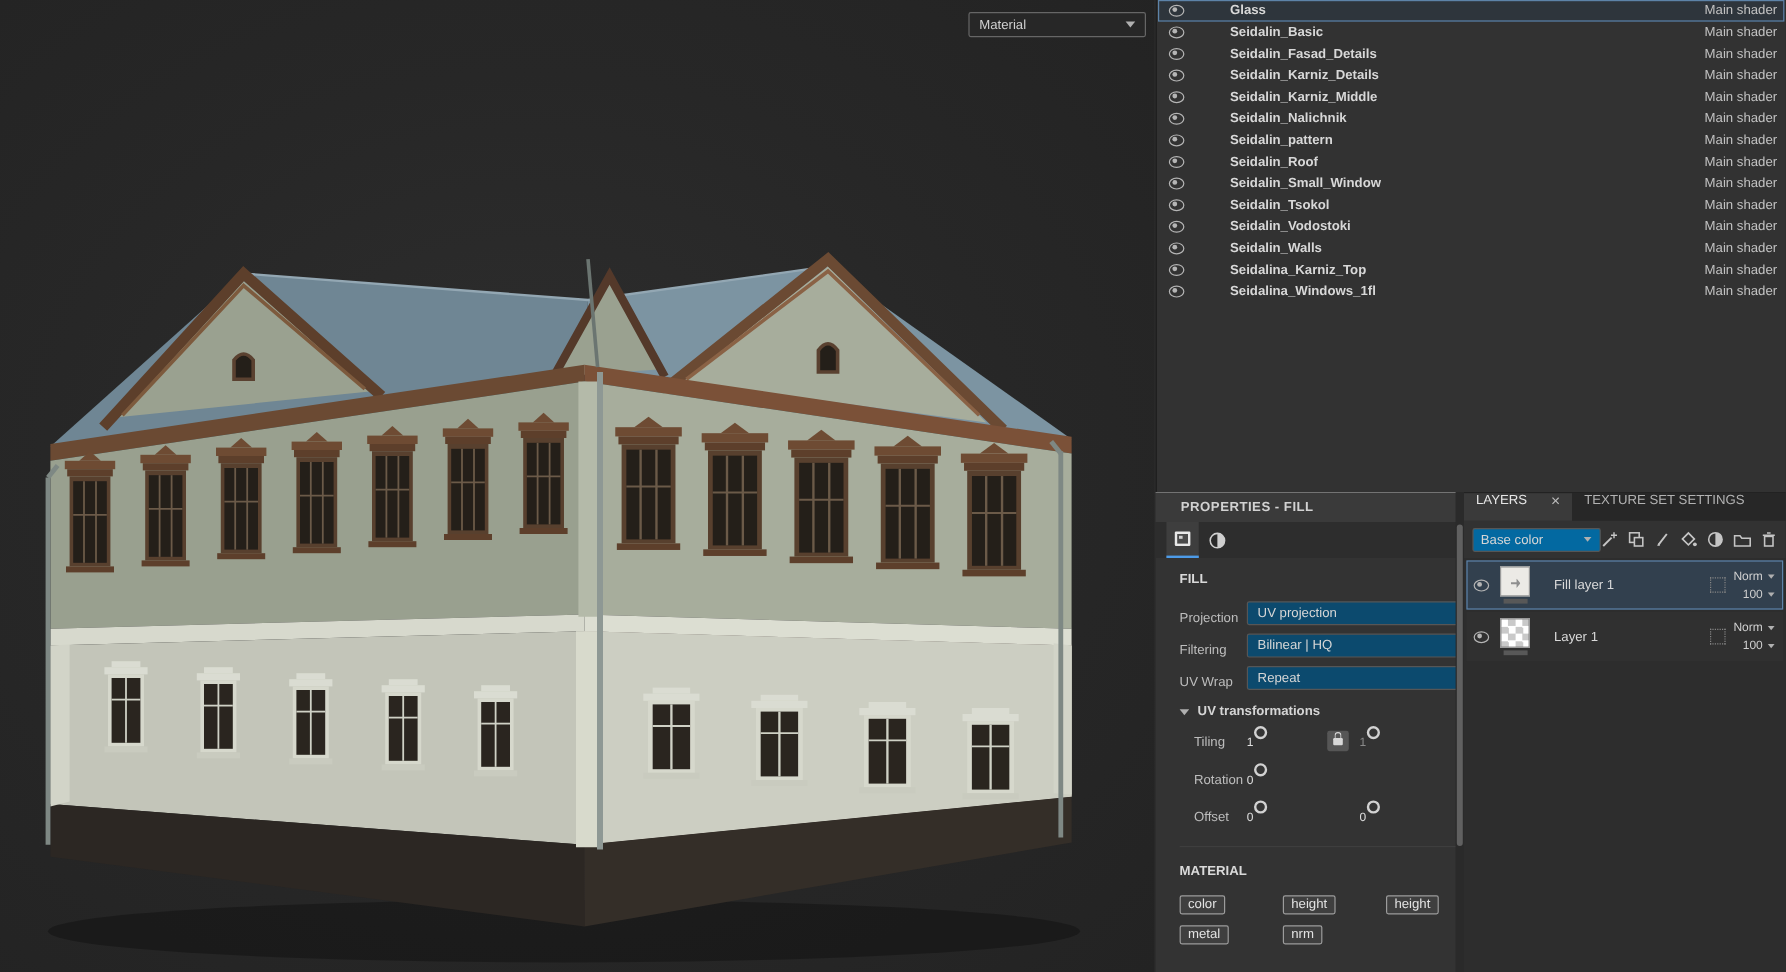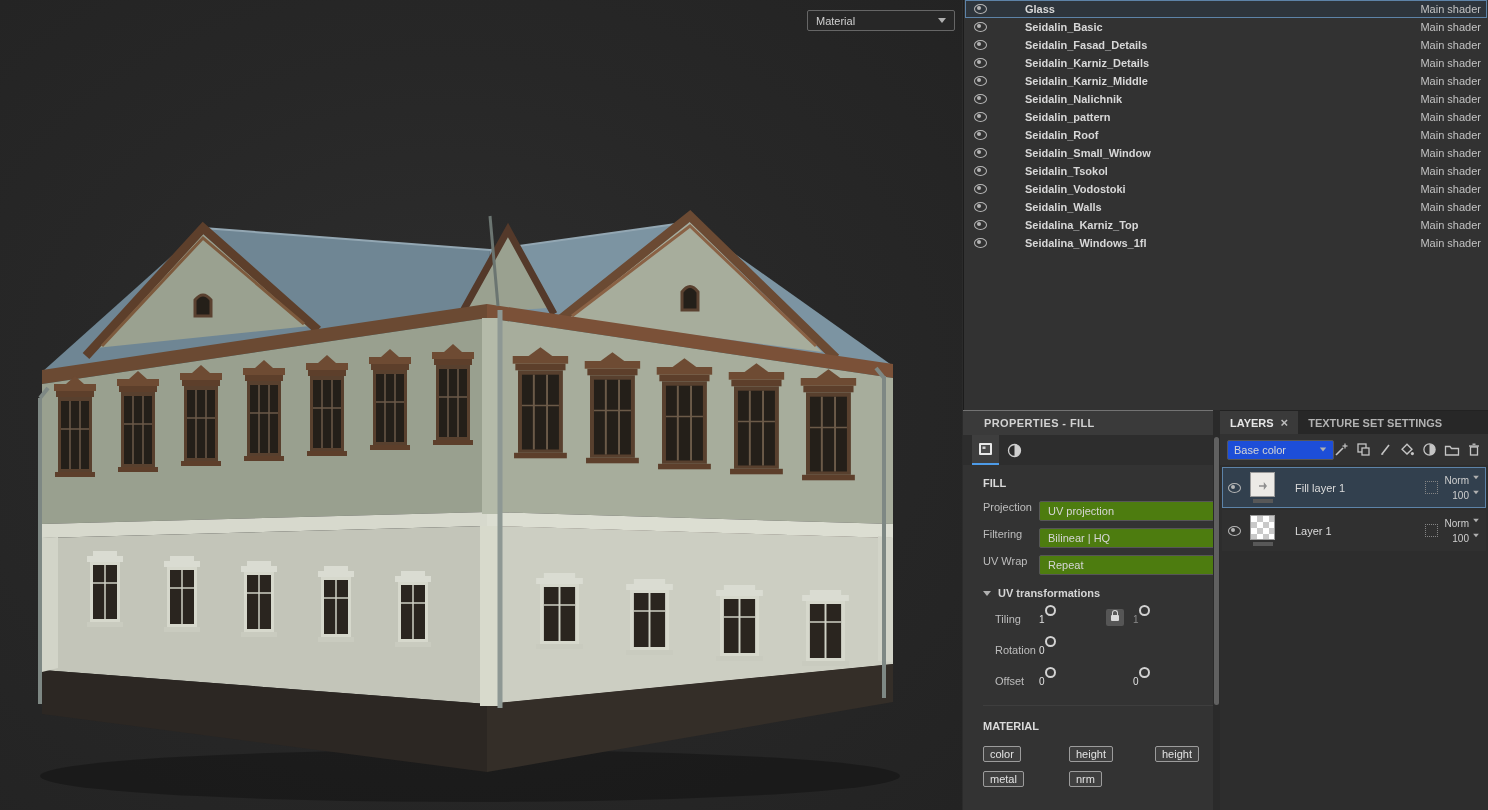--- a/index.html
+++ b/index.html
@@ -41,23 +41,23 @@
     padding:0 8px 0 21px;font-size:11px;font-weight:bold;letter-spacing:.4px;color:#d2d2d2;}
   #props-header .hicons{margin-left:auto;display:flex;gap:10px;align-items:center;color:#b5b5b5;}
   .xglyph{font-size:13px;line-height:1;color:#bdbdbd;cursor:default;}
   #props-tabs{height:30px;background:#2d2d2d;display:flex;align-items:stretch;
     padding-left:9px;gap:2px;}
   .ptab{width:27px;display:flex;align-items:center;justify-content:center;box-sizing:border-box;}
   .ptab.active{background:#3e3e3e;border-bottom:2px solid #4d9be8;}
   #props-body{position:absolute;left:0;right:0;top:54px;bottom:0;padding:12px 18px 0 20px;
     overflow:hidden;}
   .sec-title{font-size:11px;font-weight:bold;color:#dadada;margin-bottom:12px;}
-  .prop-row{display:flex;align-items:flex-start;margin-bottom:7px;}
+  .prop-row{display:flex;align-items:flex-end;margin-bottom:7px;}
   .prop-label{width:56px;flex:none;font-size:11px;color:#bdbdbd;}
-  .dropdown{flex:1;height:20px;background:#4d7c0f;border:1px solid #565656;border-radius:2px;
+  .dropdown{flex:1;height:20px;background:#0c4a6e;border:1px solid #565656;border-radius:2px;
     display:flex;align-items:center;padding:0 8px;font-size:11px;color:#d6d6d6;
     box-sizing:border-box;}
   .dropdown .chev{margin-left:auto;transform:scale(.85);}
   .subsec{display:flex;align-items:center;gap:7px;font-size:11px;font-weight:bold;
     color:#d5d5d5;margin:12px 0 10px 0;}
   .slider-row{display:flex;align-items:flex-end;margin:0 0 13px 12px;}
   .slider-label{width:44px;flex:none;font-size:11px;color:#bdbdbd;padding-bottom:2px;}
   .sgroup{width:58px;position:relative;}
   .sgroup .sval{font-size:10px;color:#e0e0e0;text-align:right;height:12px;line-height:12px;}
   .sgroup .sval.dim{color:#8a8a8a;}
@@ -80,25 +80,25 @@
 
   
   #vscroll{left:1213px;top:410px;width:7px;height:400px;background:#2a2a2a;}
   #vthumb{position:absolute;left:1px;top:27px;width:5px;height:268px;background:#606060;
     border-radius:3px;}
 
   
   #layers{left:1220px;top:410px;width:268px;height:400px;background:#2d2d2d;
     box-sizing:border-box;border-top:1px solid #222;}
   #layer-tabs{height:23px;display:flex;background:#272727;}
-  .ltab{display:flex;align-items:center;gap:7px;padding:0 10px;font-size:11px;
-    font-weight:bold;color:#b2b2b2;white-space:nowrap;}
+  .ltab{display:flex;gap:20px;padding:0 10px;font-size:11px;
+    font-weight:normal;color:#b2b2b2;white-space:nowrap;}
   .ltab.active{background:#3a3a3a;color:#e6e6e6;}
   #layers-toolbar{height:31px;display:flex;align-items:center;padding:0 7px;background:#323232;}
-  #basecolor-dd{width:108px;height:20px;background:#1d4ed8;border:1px solid #565656;
+  #basecolor-dd{width:108px;height:20px;background:#0369a1;border:1px solid #565656;
     border-radius:2px;display:flex;align-items:center;padding:0 6px;font-size:11px;
     color:#d6d6d6;box-sizing:border-box;}
   #basecolor-dd .chev{margin-left:auto;transform:scale(.8);}
   .ltb-icons{margin-left:auto;display:flex;gap:7px;align-items:center;}
   .ltb-icons svg{display:block;}
   .layer-row{height:41px;margin:2px 2px 0 2px;background:#303030;display:flex;
     align-items:center;padding:0 6px;box-sizing:border-box;position:relative;}
   .layer-row.selected{background:#32404e;outline:1px solid #5d83a8;outline-offset:-1px;}
   .thumbcol{display:flex;flex-direction:column;align-items:center;margin-left:9px;}
   .thumb{width:25px;height:25px;box-sizing:border-box;}
@@ -107,21 +107,21 @@
     background:#8f8f8f;clip-path:polygon(0 40%,60% 40%,60% 0,100% 50%,60% 100%,60% 60%,0 60%);}
   .thumb.checker{background:
     repeating-conic-gradient(#c9c9c9 0% 25%, #ffffff 0% 50%);
     background-size:12px 12px;border:1px solid #9a9a9a;}
   .thumb-bar{width:20px;height:4px;background:#585858;margin-top:2px;}
   .layer-name{margin-left:20px;font-size:11px;color:#dadada;}
   .layer-right{margin-left:auto;display:flex;align-items:center;gap:7px;}
   .dotted-sq{width:11px;height:11px;border:1px dotted #858585;}
   .blendcol{display:flex;flex-direction:column;align-items:flex-end;gap:4px;
     font-size:10px;color:#cfcfcf;}
-  .blendcol .line{display:flex;align-items:flex-start;gap:3px;}
+  .blendcol .line{display:flex;align-items:center;gap:3px;}
   .blendcol .chev{transform:scale(.7);}
 </style>
 </head>
 <body>
 
 <div id="viewport" class="abs">
   <svg width="962" height="810" viewBox="0 0 962 810">
 
     <ellipse cx="470" cy="776" rx="430" ry="26" fill="rgba(0,0,0,0.28)"></ellipse>
 

